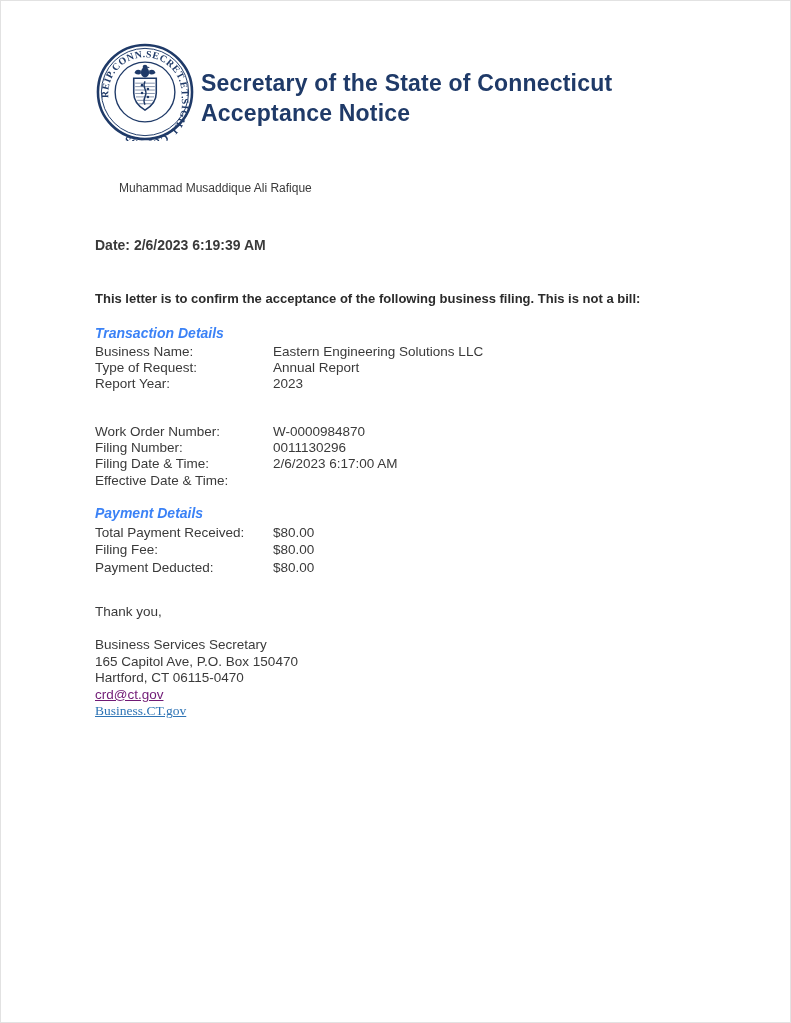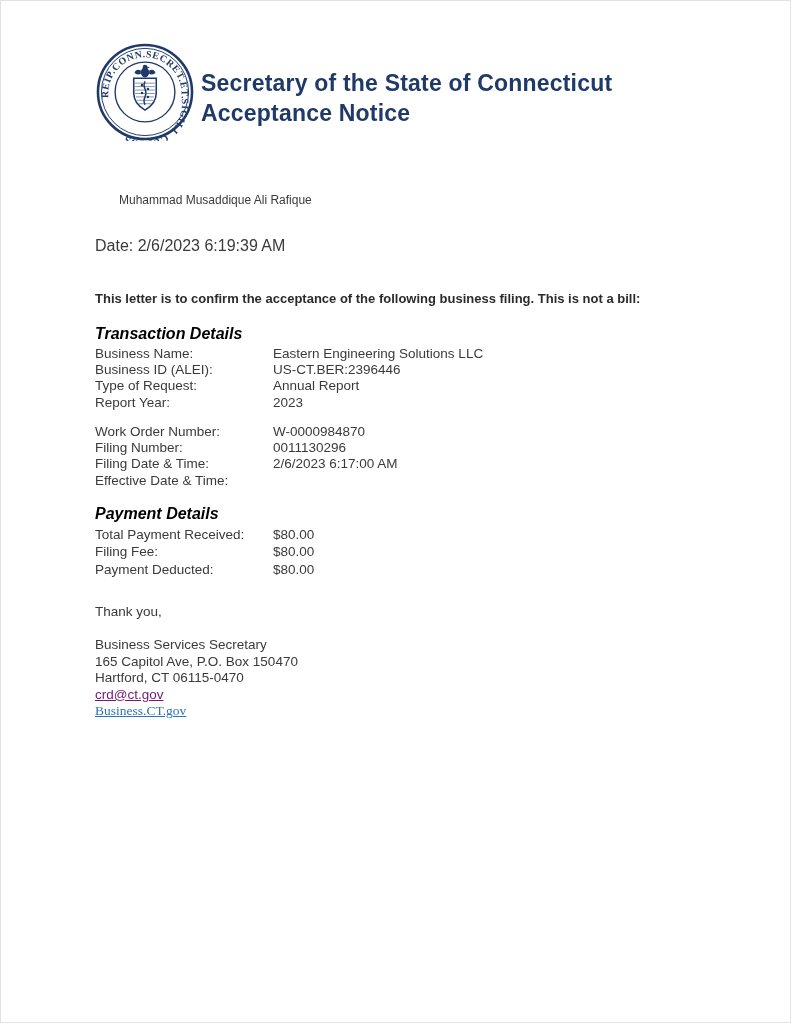--- a/index.html
+++ b/index.html
@@ -16,29 +16,29 @@
   .seal{position:absolute;left:95px;top:42px;width:98px;height:98px;}
   .title-block{position:absolute;left:200px;top:67px;}
   .title-line{
     font-size:23px;
     font-weight:bold;
     color:#1f3a68;
     line-height:30px;
     letter-spacing:.2px;
     white-space:nowrap;
   }
-  .recipient{position:absolute;left:118px;top:192px;font-size:12px;}
-  .date-line{position:absolute;left:94px;top:236px;font-size:16px;}
+  .recipient{position:absolute;left:118px;top:180px;font-size:12px;}
+  .date-line{position:absolute;left:94px;top:236px;font-size:14px;font-weight:bold;}
   .confirm-line{
     position:absolute;left:94px;top:290px;
     font-size:13px;font-weight:bold;color:#2b2b2b;white-space:nowrap;
   }
   .section{position:absolute;left:94px;font-size:13.5px;}
   .section-heading{
-    font-weight:bold;font-style:italic;font-size:16px;color:#000000;
+    font-weight:bold;font-style:italic;font-size:14px;color:#3b82f6;
     margin-bottom:3px;
   }
   .kv-row{line-height:16.2px;white-space:nowrap;}
   .kv-label{display:inline-block;width:178px;}
   .kv-value{display:inline-block;}
   .pay-row{line-height:17.4px;white-space:nowrap;}
   .thanks{position:absolute;left:94px;top:603px;font-size:13.5px;}
   .closing{position:absolute;left:94px;top:636px;font-size:13.5px;line-height:16.6px;}
   a.doc-link{display:block;text-decoration:underline;cursor:pointer;}
 </style>
@@ -95,23 +95,20 @@
   <div class="date-line">Date: 2/6/2023 6:19:39 AM</div>
 
   <div class="confirm-line">This letter is to confirm the acceptance of the following business filing. This is not a bill:</div>
 
   <div class="section" style="top:324px;">
     <div class="section-heading">Transaction Details</div>
     <div class="kv-row">
       <span class="kv-label">Business Name:</span><span class="kv-value">Eastern Engineering Solutions LLC</span>
     </div>
     <div class="kv-row">
-      <span class="kv-label">Business ID (ALEI):</span><span class="kv-value">US-CT.BER:2396446</span>
-    </div>
-    <div class="kv-row">
       <span class="kv-label">Type of Request:</span><span class="kv-value">Annual Report</span>
     </div>
     <div class="kv-row">
       <span class="kv-label">Report Year:</span><span class="kv-value">2023</span>
     </div>
   </div>
 
   <div class="section" style="top:423px;">
     <div class="kv-row">
       <span class="kv-label">Work Order Number:</span><span class="kv-value">W-0000984870</span>

